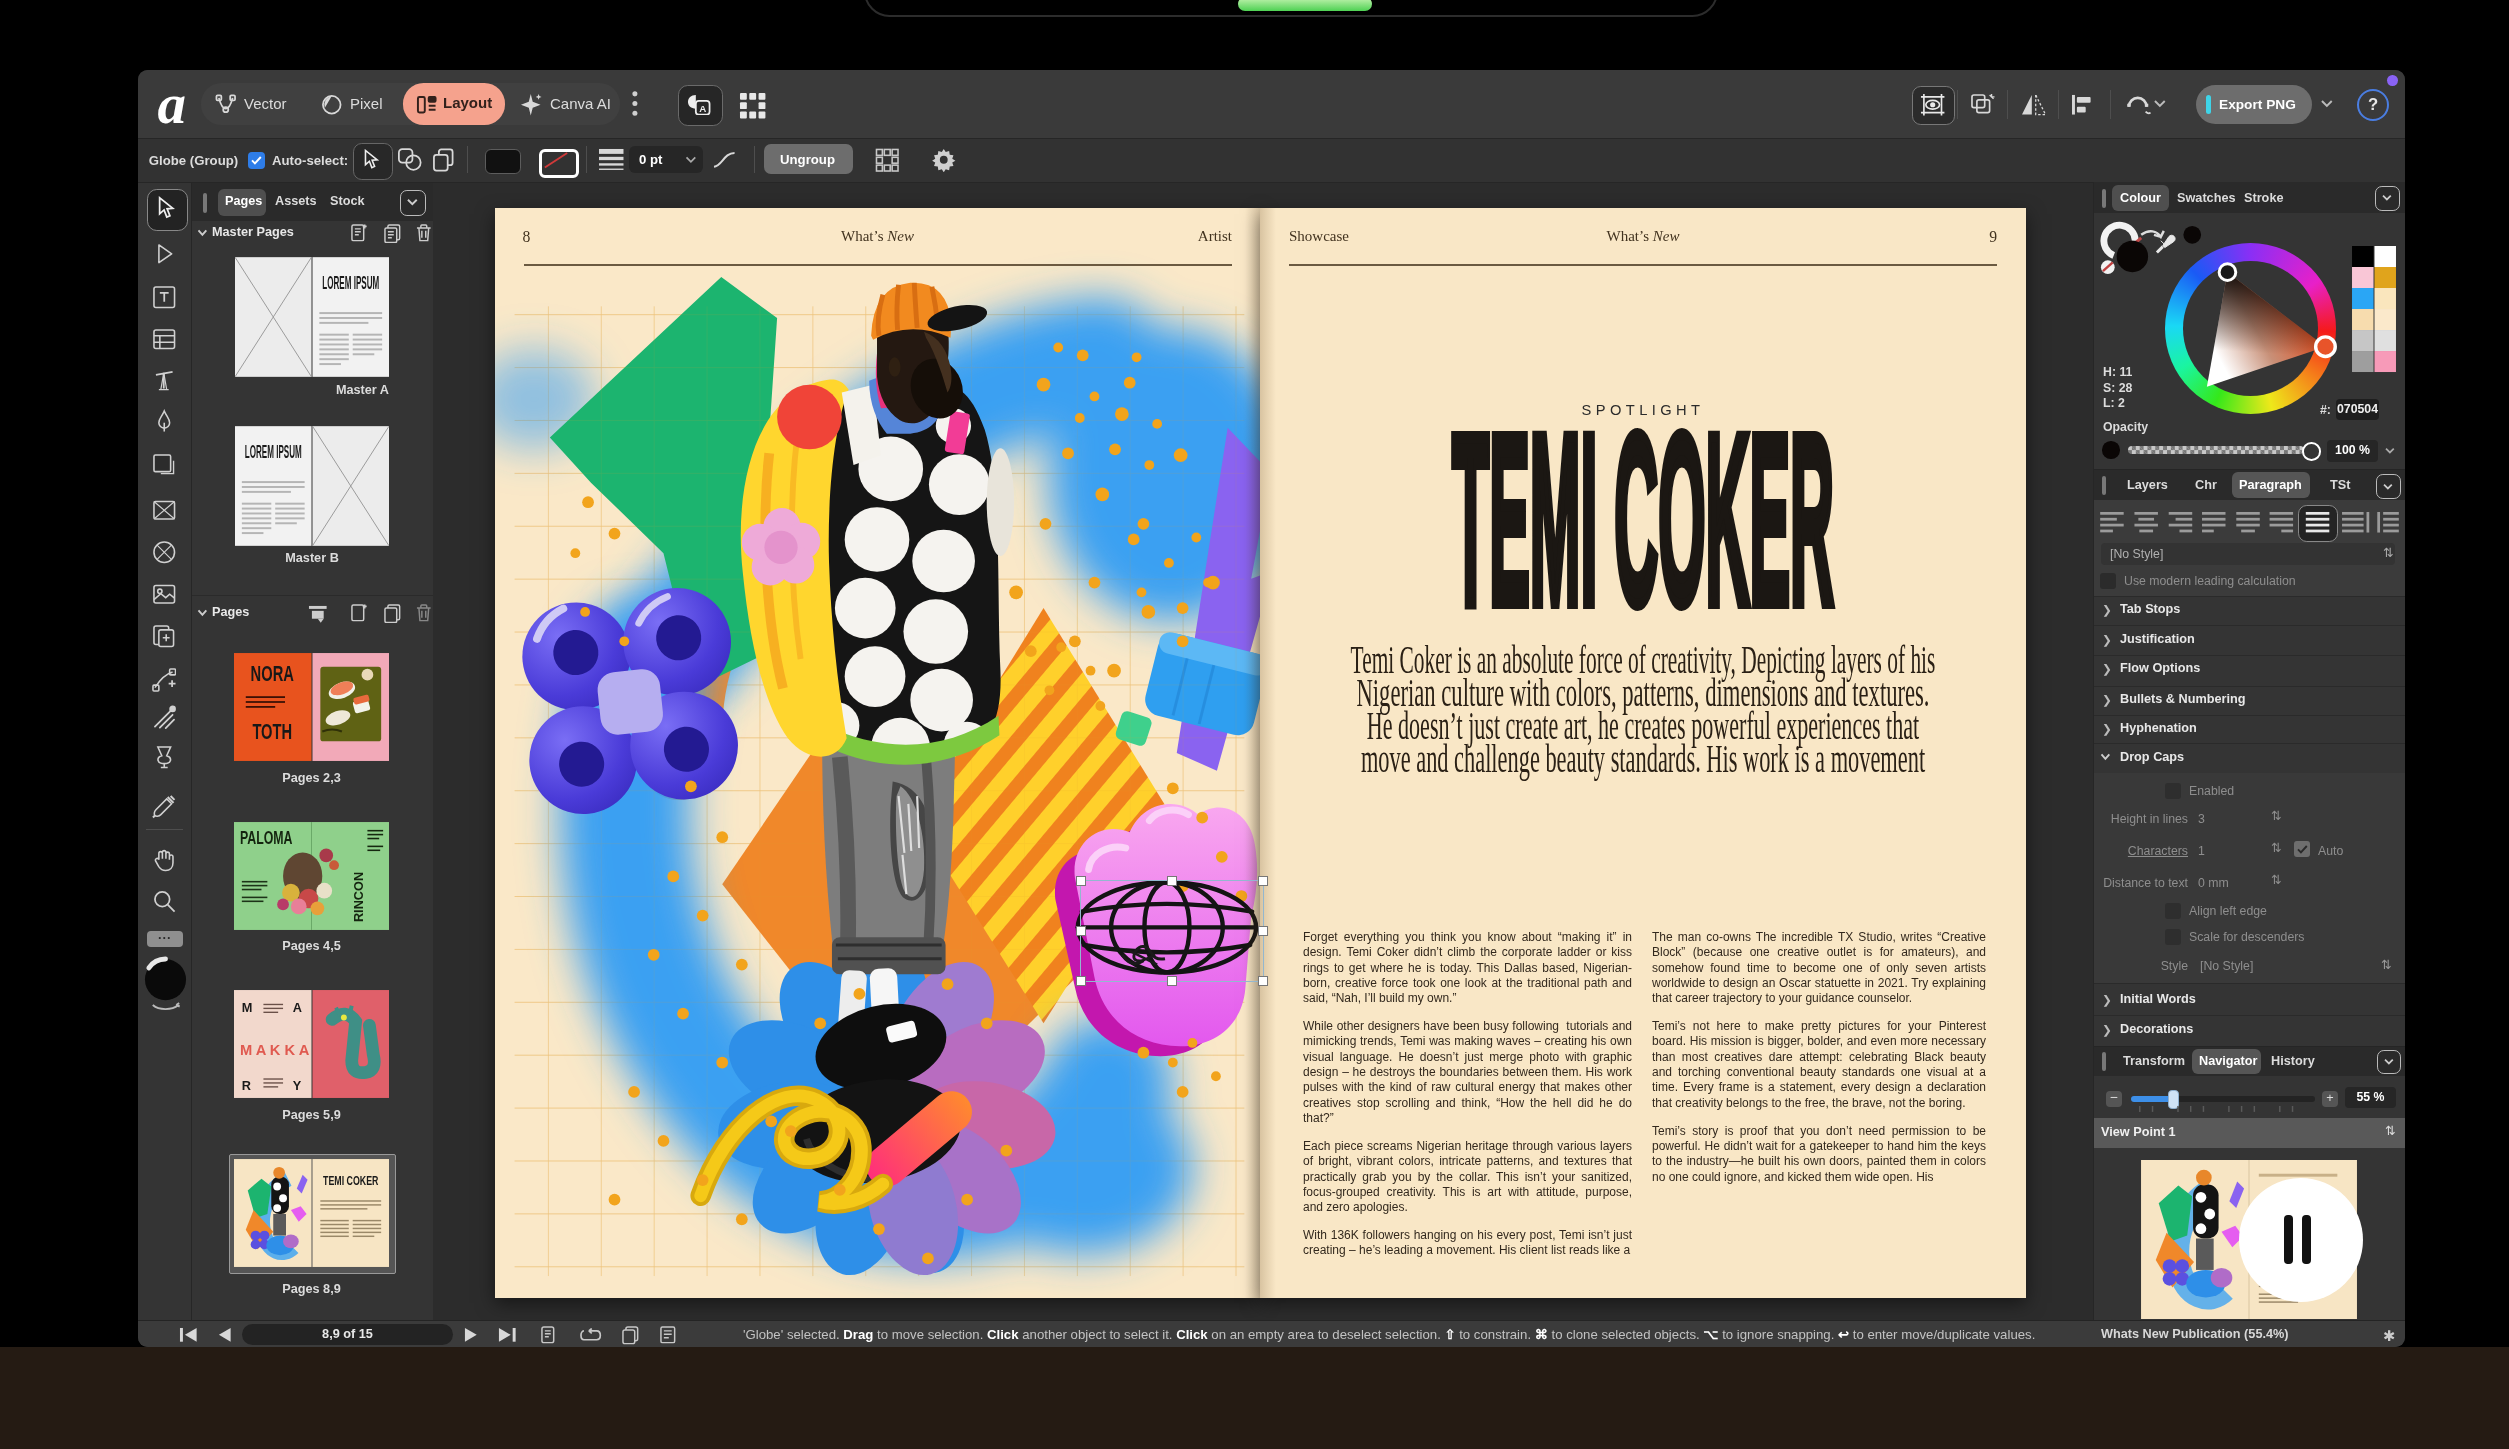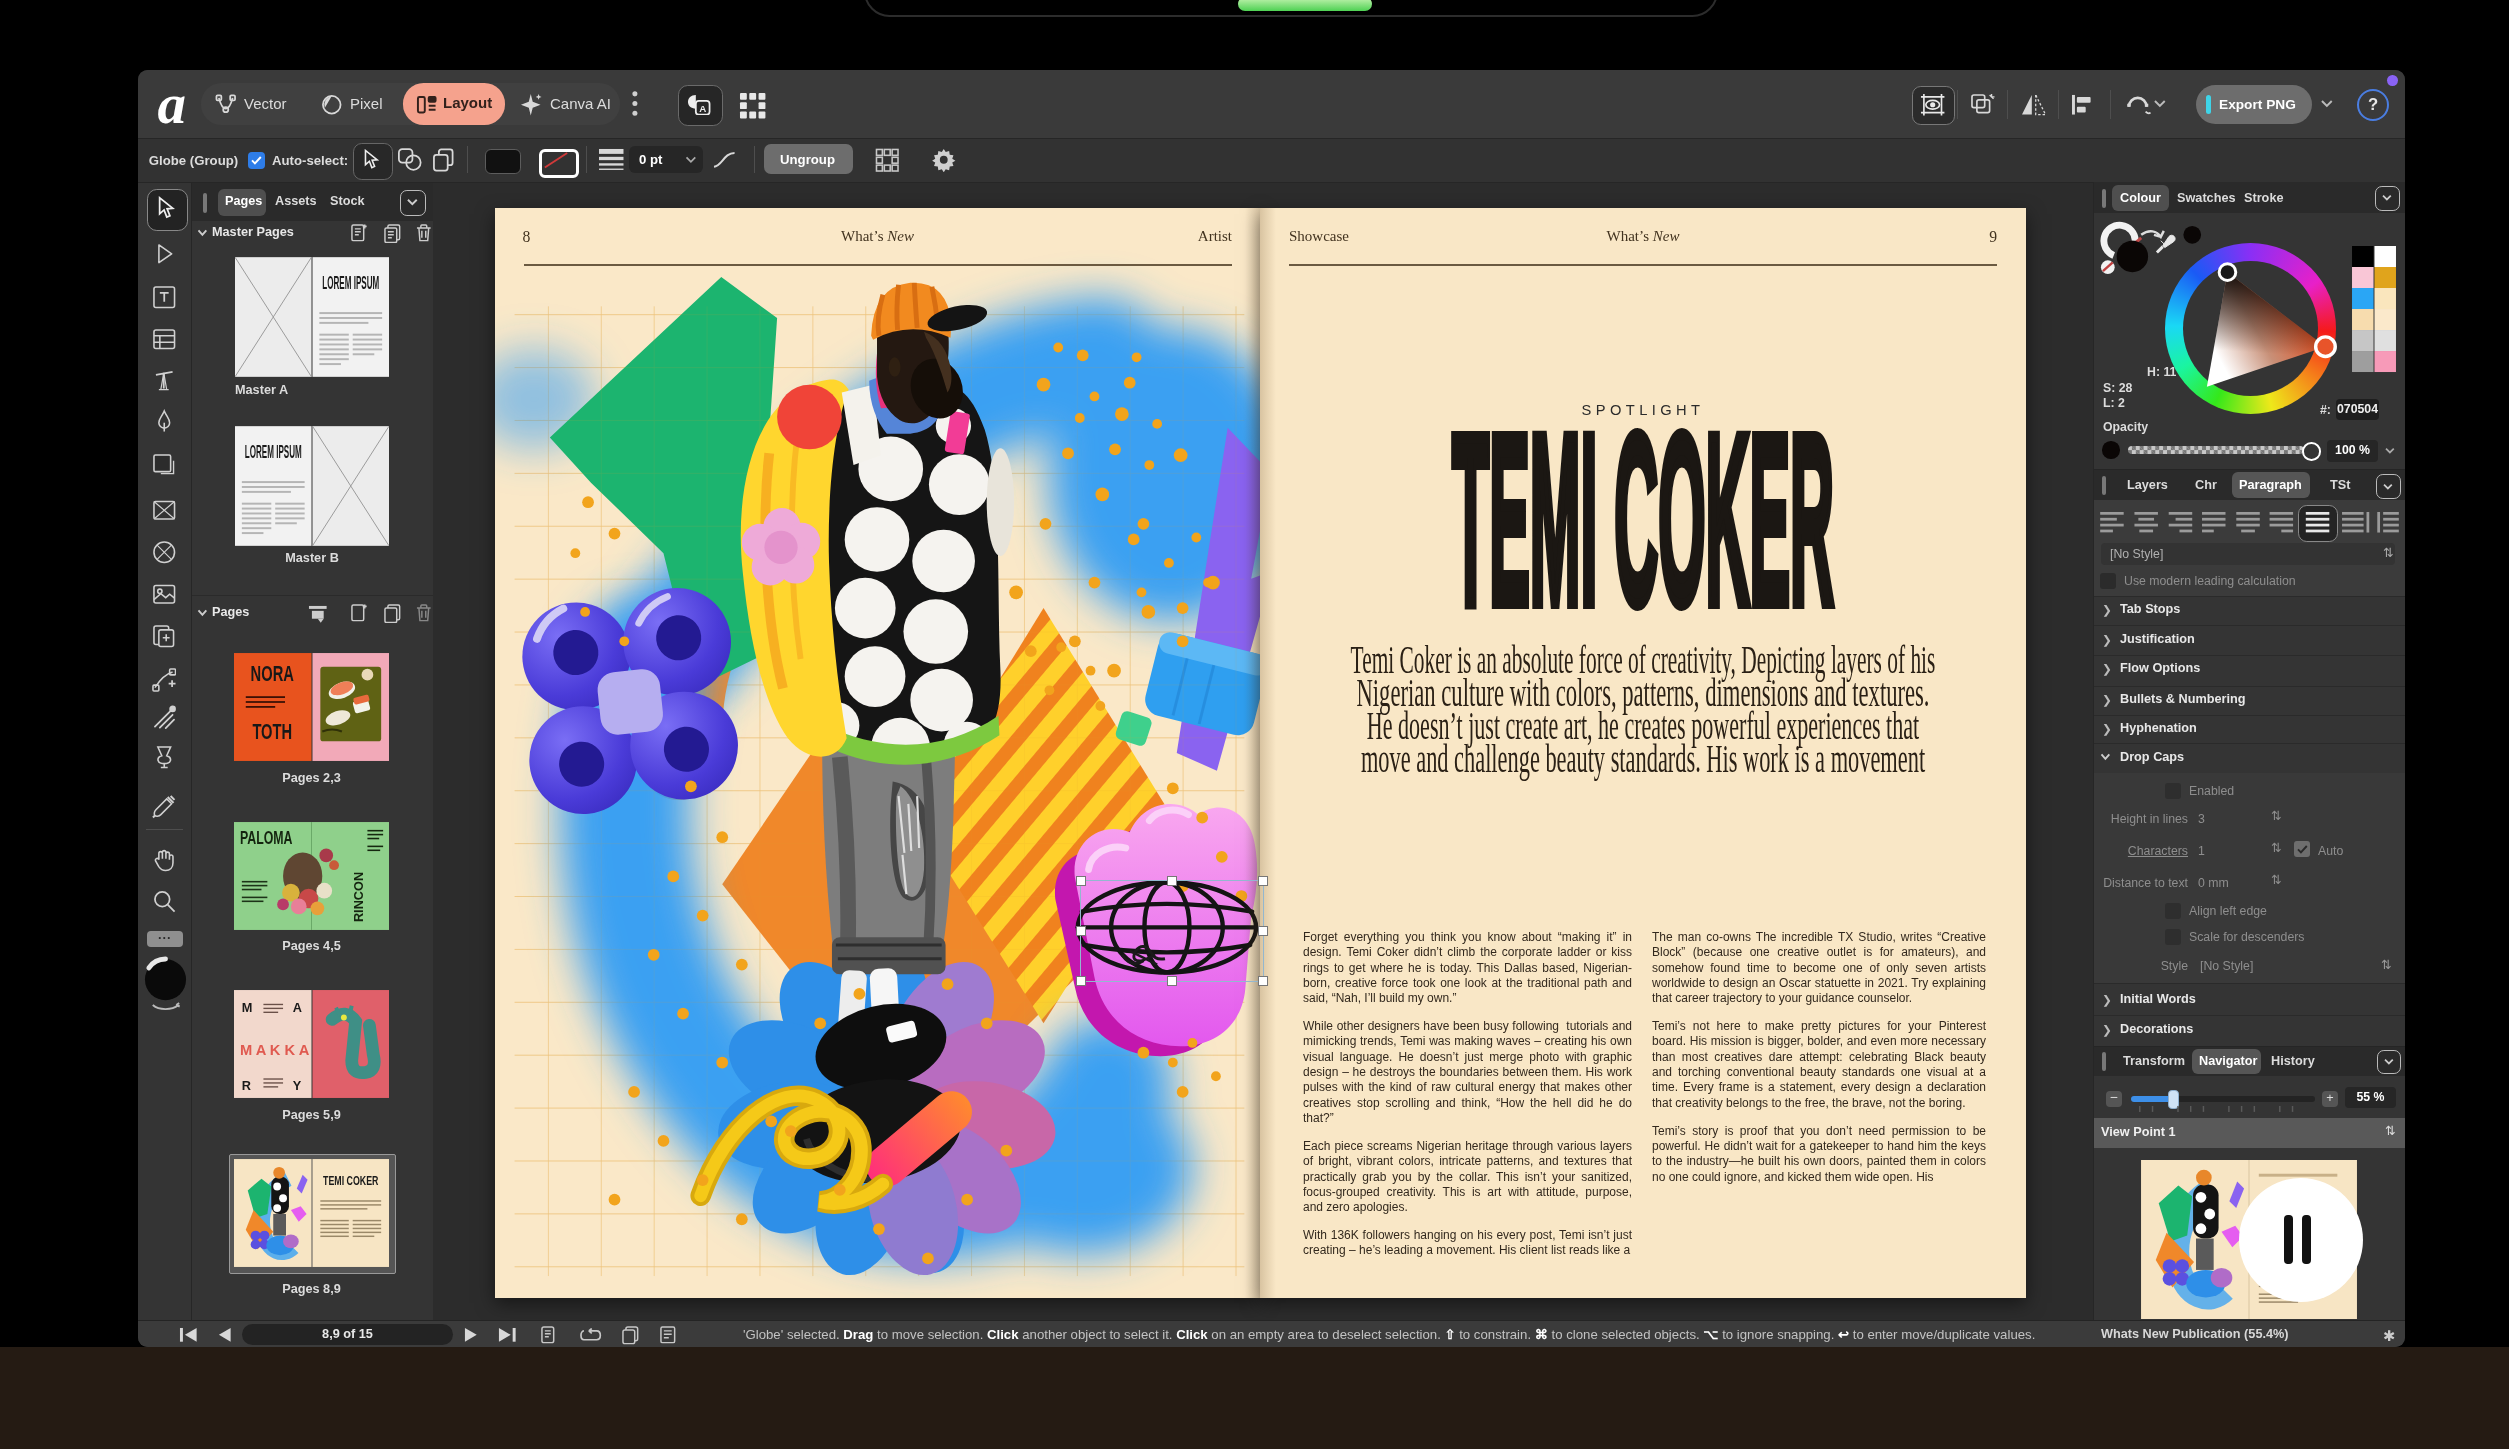--- a/index.html
+++ b/index.html
@@ -316,21 +316,21 @@
           <rect x="86" y="88" width="30" height="2"></rect>
             <rect x="120" y="88" width="30" height="2"></rect>
           <rect x="86" y="93" width="30" height="2"></rect>
             <rect x="120" y="93" width="30" height="2"></rect>
           <rect x="86" y="98" width="30" height="2"></rect>
             <rect x="120" y="98" width="22" height="2"></rect>
           <rect x="86" y="103" width="30" height="2"></rect>
             <rect x="86" y="108" width="22" height="2"></rect>
         </g>
       </svg>
-      <div class="abs lbl" style="left:97px;top:313px;width:154px;text-align:left;font-size:12.7px;font-weight:600;">Master A</div>
+      <div class="abs lbl" style="left:97px;top:313px;width:154px;text-align:right;font-size:12.7px;font-weight:600;">Master A</div>
 
       <svg class="abs" style="left:97px;top:356px;" width="154" height="120" viewBox="0 0 157 122">
         <rect x="0" y="0" width="78" height="122" fill="#f2f2f2"></rect>
         <text x="39" y="32" font-size="11" font-weight="bold" font-family="Liberation Sans" fill="#1a1a1a" text-anchor="middle" textLength="58" lengthAdjust="spacingAndGlyphs" transform="scale(1,1.7)" transform-origin="39 32">LOREM IPSUM</text>
         <g fill="#b5b5b5">
           <rect x="7" y="56" width="64" height="2"></rect>
             <rect x="7" y="61" width="64" height="2"></rect>
             <rect x="7" y="66" width="50" height="2"></rect>
           <rect x="7" y="78" width="30" height="2"></rect>
             <rect x="41" y="78" width="30" height="2"></rect>
@@ -852,21 +852,21 @@
           <rect x="23" y="21.5" width="22" height="21.5" fill="#e0a41c"></rect>
         <rect x="0" y="43" width="22" height="21.5" fill="#2aa6f5"></rect>
           <rect x="23" y="43" width="22" height="21.5" fill="#fae6bd"></rect>
         <rect x="0" y="64.5" width="22" height="21.5" fill="#f7dcae"></rect>
           <rect x="23" y="64.5" width="22" height="21.5" fill="#fbe9cb"></rect>
         <rect x="0" y="86" width="22" height="21.5" fill="#c6c6c6"></rect>
           <rect x="23" y="86" width="22" height="21.5" fill="#e0e0e0"></rect>
         <rect x="0" y="107.5" width="22" height="21.5" fill="#9e9e9e"></rect>
           <rect x="23" y="107.5" width="22" height="21.5" fill="#f79ab8"></rect>
       </svg>
-      <div class="abs lbl" style="left:1965px;top:295px;font-size:12.3px;font-weight:600;margin-left:44px;">H: 11</div>
+      <div class="abs lbl" style="left:1965px;top:295px;font-size:12.3px;font-weight:600;">H: 11</div>
       <div class="abs lbl" style="left:1965px;top:311px;font-size:12.3px;font-weight:600;">S: 28</div>
       <div class="abs lbl" style="left:1965px;top:326px;font-size:12.3px;font-weight:600;">L: 2</div>
       <div class="abs lbl" style="left:2182px;top:333px;font-size:12.3px;font-weight:600;">#:</div>
       <div class="abs" style="left:2198px;top:329px;width:43px;height:20.6px;background:#1e1e1e;border-radius:3.9px;color:#f0f0f0;font-size:12.3px;font-weight:600;text-align:center;line-height:20.6px;">070504</div>
       <div class="abs lbl" style="left:1965px;top:350px;font-size:12.3px;font-weight:600;">Opacity</div>
       <div class="abs" style="left:1964px;top:371px;width:17.6px;height:17.6px;border-radius:50%;background:#0a0605;"></div>
       <div class="abs" style="left:1990px;top:376px;width:176px;height:7.8px;border-radius:3.9px;background-color:#c8c8c8;background-image:linear-gradient(45deg,#777 25%,transparent 25%,transparent 75%,#777 75%),linear-gradient(45deg,#777 25%,transparent 25%,transparent 75%,#777 75%);background-size:7.8px 7.8px;background-position:0 0,3.9px 3.9px;"></div>
       <div class="abs" style="left:2164px;top:372px;width:14.7px;height:14.7px;border-radius:50%;border:2.5px solid #fff;background:transparent;"></div>
       <div class="abs" style="left:2189px;top:370px;width:51px;height:21.6px;background:#262626;border-radius:3.9px;color:#fff;font-size:12.3px;font-weight:600;text-align:center;line-height:21.6px;">100 %</div>
       <svg class="abs" style="left:2246px;top:377px;" width="11.8" height="7.8" viewBox="0 0 14 10" fill="none" stroke="#aaa" stroke-width="2.2">

